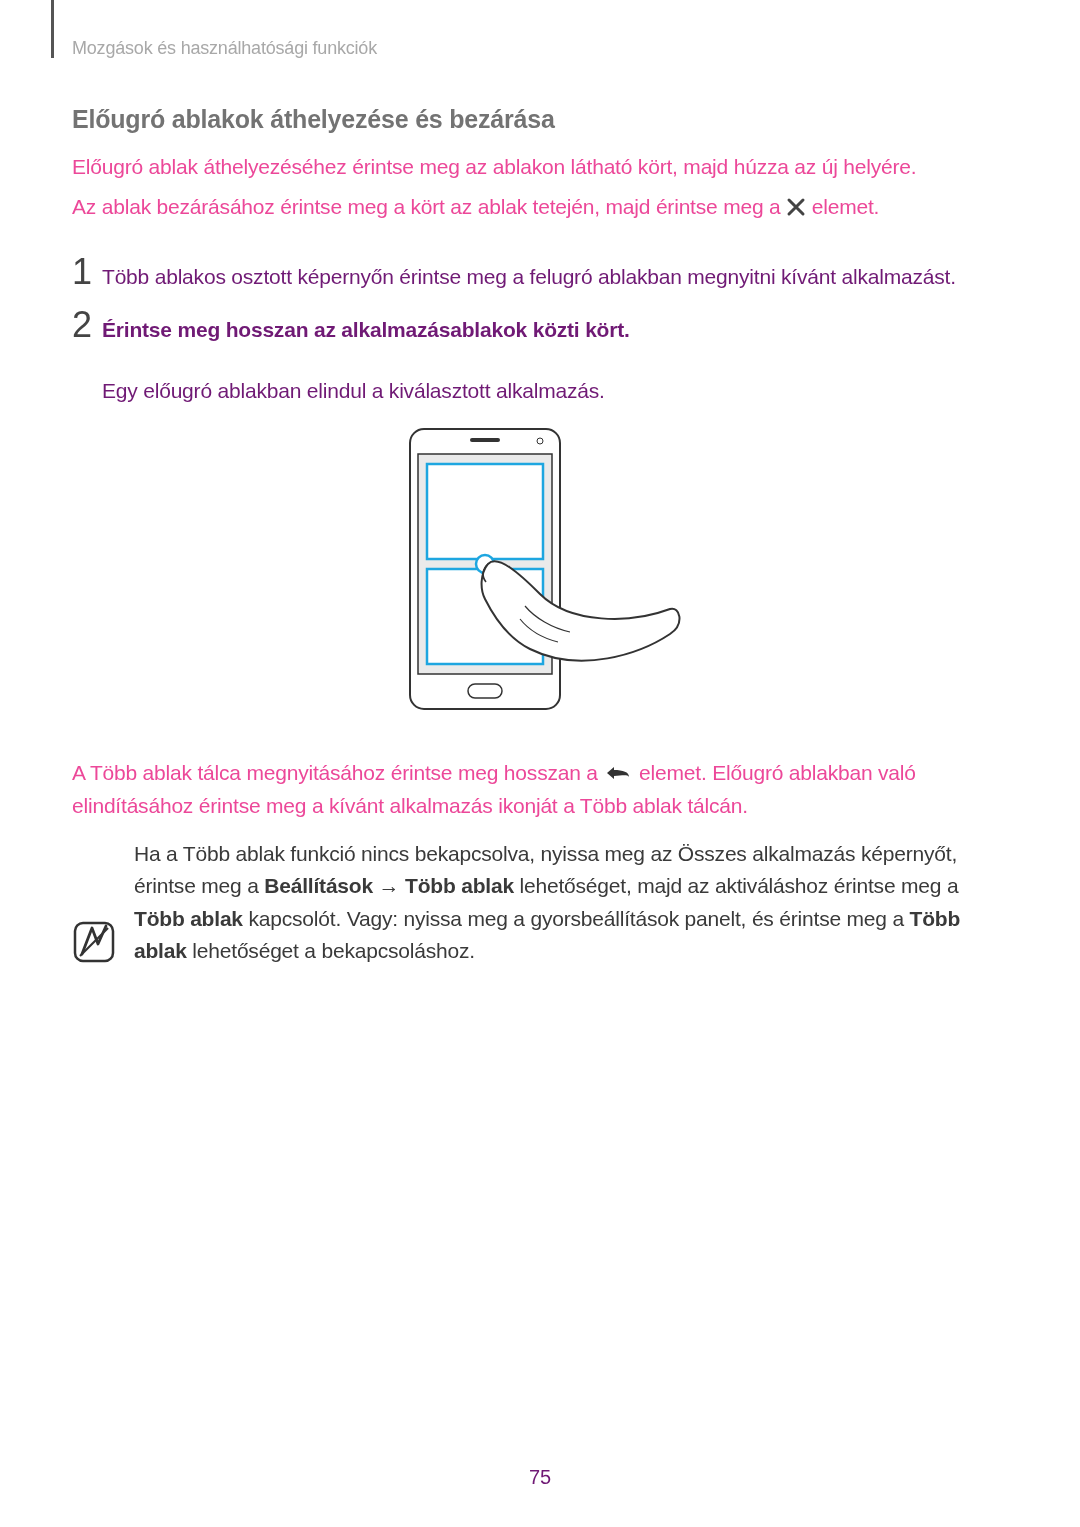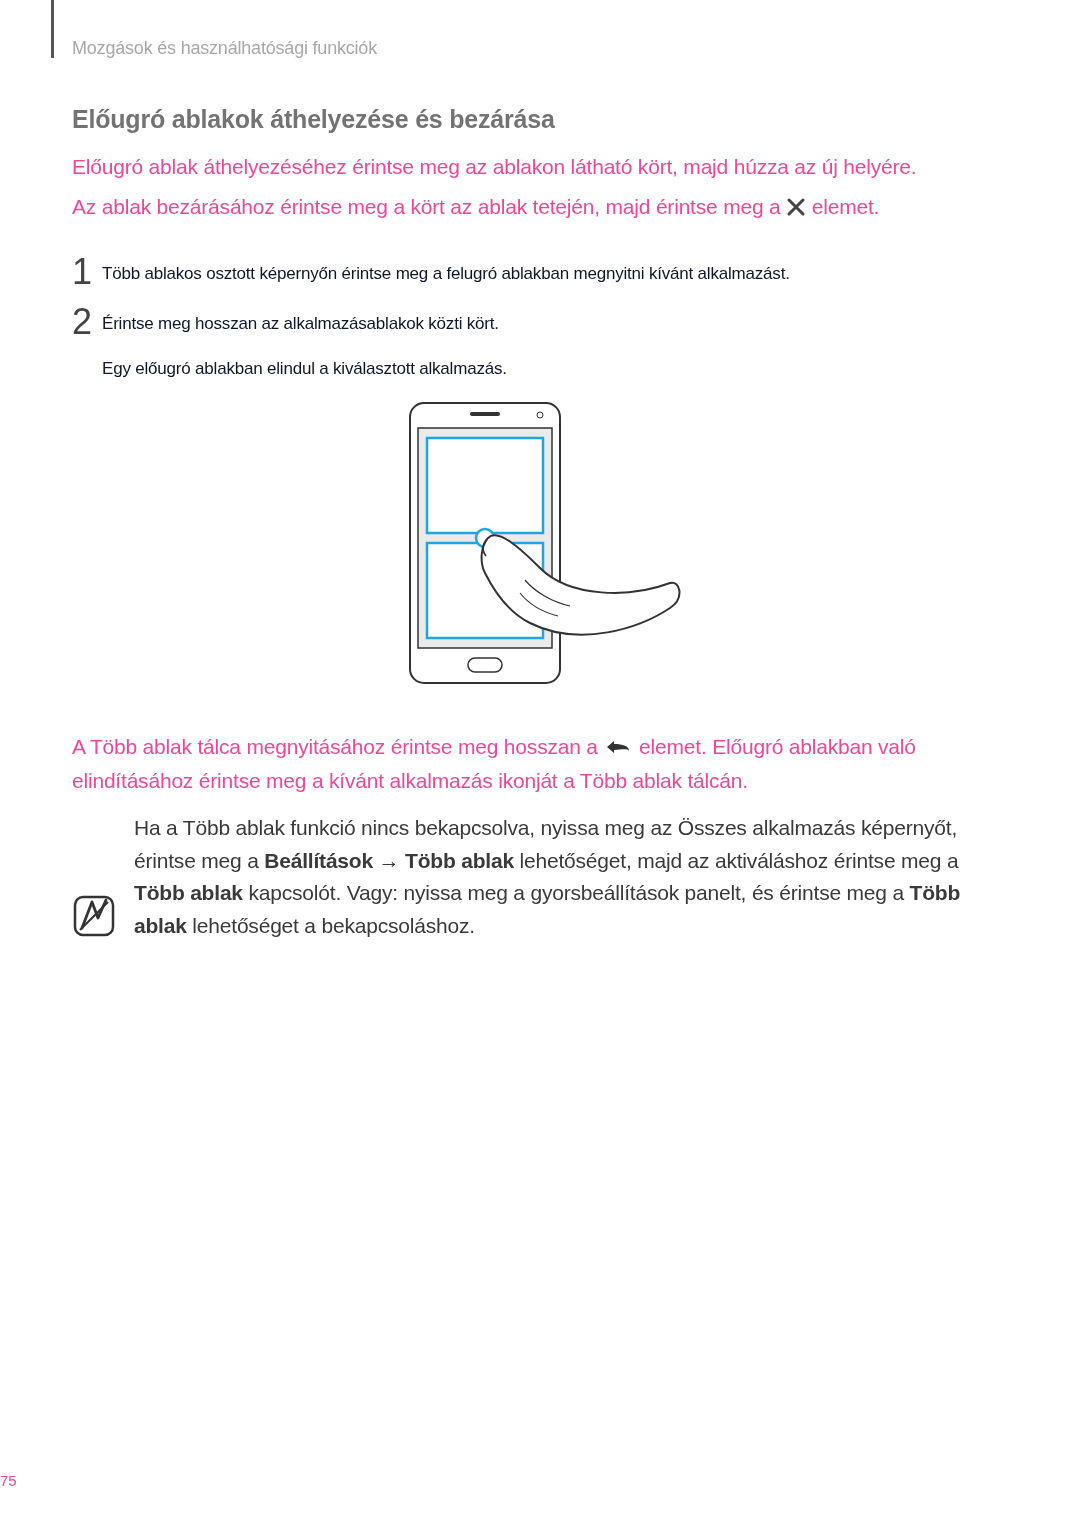--- a/index.html
+++ b/index.html
@@ -62,27 +62,27 @@
     .ol-num {
       font-size: 36px;
       color: #444;
       width: 30px;
       flex-shrink: 0;
       line-height: 1;
       margin-top: -2px;
       font-weight: 400;
     }
     .ol-body {
-      font-size: 17px;
-      color: #0f172a;
+      font-size: 21px;
+      color: #701a75;
       line-height: 1.6;
       letter-spacing: -0.2px;
       padding-top: 4px;
     }
-    .ol-body .s1 { display: block; margin-bottom: 18px; }
+    .ol-body .s1 { display: block; margin-bottom: 27px; font-weight: bold; }
     .inline-icon {
       display: inline-block;
       vertical-align: -3px;
     }
     .phone-img {
       display: block;
       margin: 6px auto 34px auto;
     }
     .section3 { margin-top: 0px; }
     .note-row {
@@ -100,22 +100,23 @@
       line-height: 1.55;
       letter-spacing: -0.2px;
     }
     .bold { font-weight: 700; }
     .arrow { display: inline; }
     .page-num {
       position: absolute;
       bottom: 38px;
       left: 0;
       right: 0;
-      font-size: 15px;
-      color: #ec4899;
+      text-align: center;
+      font-size: 20px;
+      color: #701a75;
     }
   </style>
 </head>
 <body>
 
 <div class="header-line"></div>
 <div class="page-header">Mozgások és használhatósági funkciók</div>
 
 <div class="content">
 

